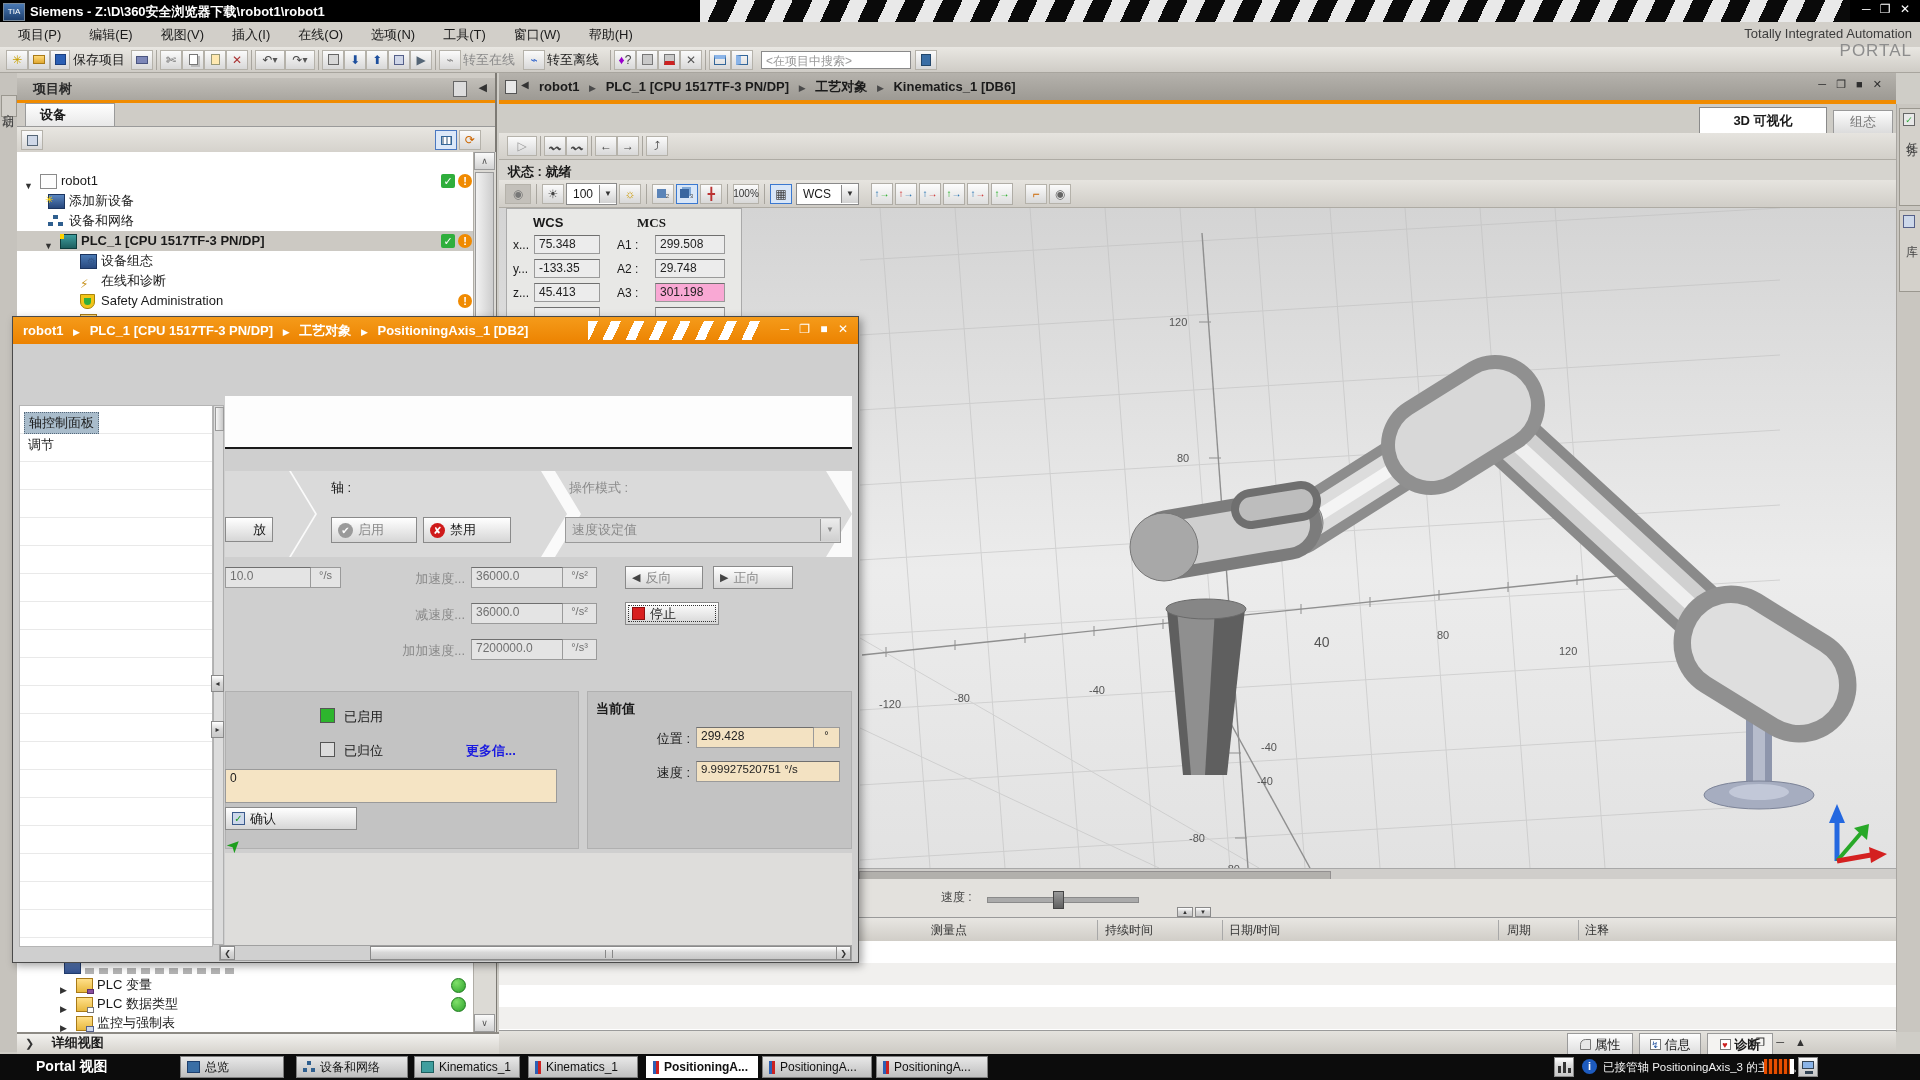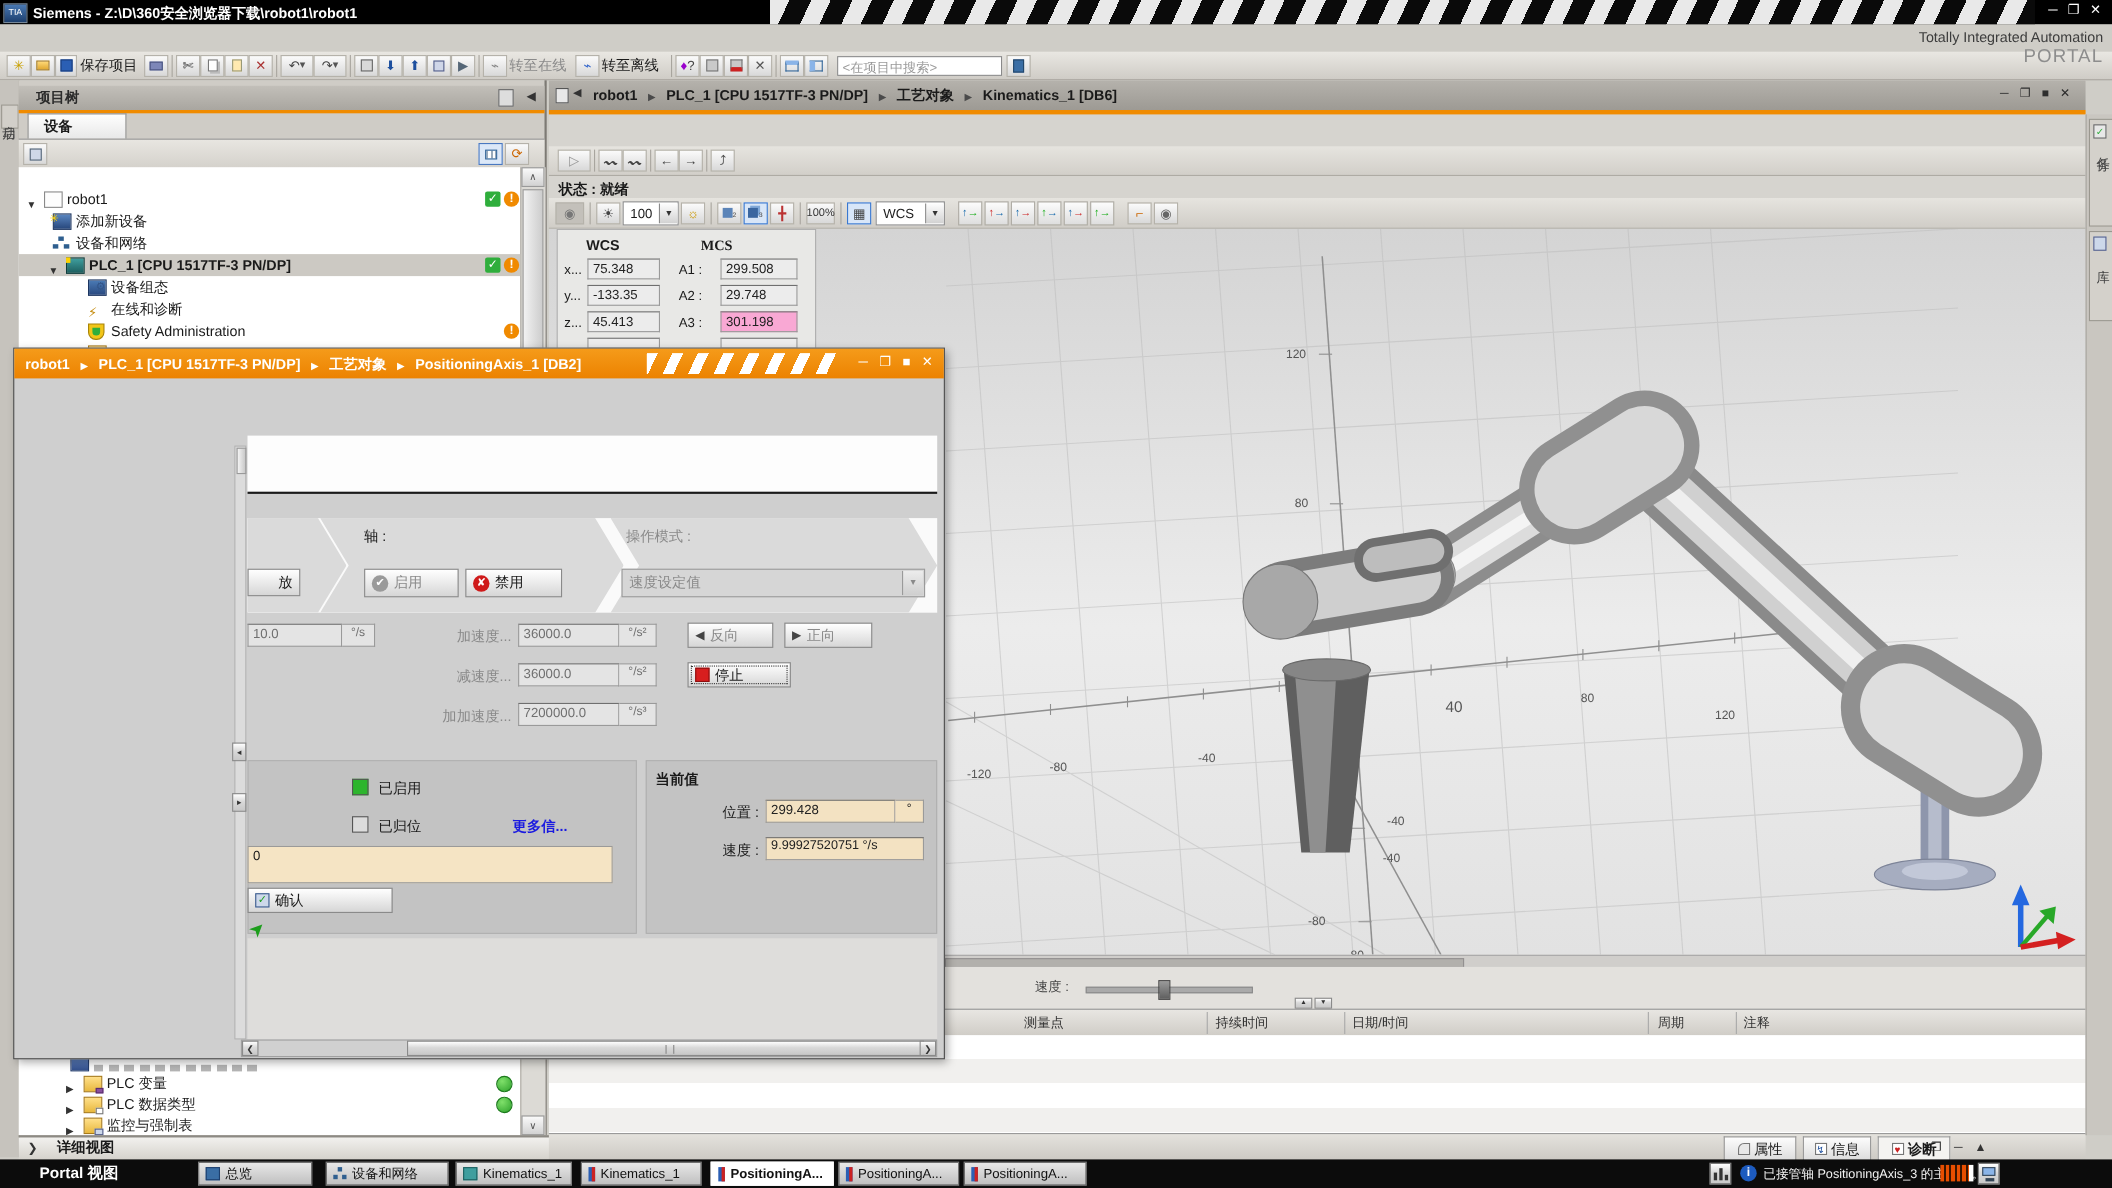--- a/index.html
+++ b/index.html
@@ -54,20 +54,33 @@
   <div class="abs" style="left:3px;top:3px;width:20px;height:16px;background:linear-gradient(#4a7ab5,#1d3f6e);border:1px solid #789;color:#fff;font-size:8px;line-height:16px;text-align:center;">TIA</div>
   <div class="abs nw" style="left:30px;top:3px;color:#fff;font-size:13px;font-weight:bold;">Siemens  -  Z:\D\360安全浏览器下载\robot1\robot1</div>
   <div class="abs" style="left:700px;top:0;width:1150px;height:22px;background:repeating-linear-gradient(115deg,#e9e9e9 0 16px,#0a0a0a 16px 34px);"></div>
   <div class="abs nw" style="left:1862px;top:2px;color:#fff;font-size:12px;">
     <span>─</span>
     <span style="margin-left:6px;">❐</span>
     <span style="margin-left:6px;">✕</span>
   </div>
 </div>
 
+<div class="abs" style="left:0;top:22px;width:1920px;height:25px;background:#d2cfc9;border-bottom:1px solid #b9b6af;">
+  <div style="display:flex;gap:28px;padding:4px 0 0 18px;">
+    <span>项目(P)</span>
+    <span>编辑(E)</span>
+    <span>视图(V)</span>
+    <span>插入(I)</span>
+    <span>在线(O)</span>
+    <span>选项(N)</span>
+    <span>工具(T)</span>
+    <span>窗口(W)</span>
+    <span>帮助(H)</span>
+  </div>
+</div>
 <div class="abs" style="right:8px;top:26px;text-align:right;z-index:5;">
   <div style="font-size:13px;color:#3c3c3c;">Totally Integrated Automation</div>
   <div style="font-size:17px;color:#8d8d8d;letter-spacing:1px;">PORTAL</div>
 </div>
 
 <div class="abs" style="left:0;top:47px;width:1920px;height:26px;background:linear-gradient(#e9e7e2,#cfccc6);border-bottom:1px solid #a8a59e;display:flex;align-items:center;padding-left:6px;box-sizing:border-box;">
   <div class="tbtn">
         <span style="color:#c8a000;">✳</span>
       </div>
   <div class="tbtn">
@@ -267,20 +280,28 @@
     </div>
     <div class="abs nw" style="right:14px;top:5px;color:#2e2e2e;font-size:11px;">
       <span>─</span>
       <span style="margin-left:7px;">❐</span>
       <span style="margin-left:7px;">■</span>
       <span style="margin-left:7px;">✕</span>
     </div>
   </div>
   <div class="abs" style="left:0;top:27px;width:1397px;height:4px;background:#f08b00;"></div>
 
+  <div class="abs" style="left:0;top:31px;width:1397px;height:29px;background:#ceccc6;border-bottom:1px solid #9a978f;">
+    <div class="tabx abs" style="left:1200px;top:3px;width:128px;height:26px;background:#fff;border-color:#8a8a8a;">
+      <span class="b">3D 可视化</span>
+    </div>
+    <div class="tabx abs" style="left:1334px;top:6px;width:60px;height:23px;color:#777;">
+      <span>组态</span>
+    </div>
+  </div>
 
   <div class="abs" style="left:0;top:60px;width:1397px;height:27px;background:linear-gradient(#e6e4df,#d2cfc9);border-bottom:1px solid #aeaba4;display:flex;align-items:center;padding-left:8px;box-sizing:border-box;">
     <div class="tbtn" style="width:30px;color:#999;">▷</div>
     <div class="tsep"></div>
     <div class="tbtn">〰</div>
     <div class="tbtn">〰</div>
     <div class="tsep"></div>
     <div class="tbtn">←</div>
     <div class="tbtn">→</div>
     <div class="tsep"></div>
@@ -539,20 +560,29 @@
     </div>
     <div class="abs" style="left:575px;top:4px;width:175px;height:19px;background:repeating-linear-gradient(115deg,#ffffff 0 9px,rgba(255,255,255,0) 9px 21px);"></div>
     <div class="abs nw" style="right:10px;top:5px;color:#fff;font-size:12px;">
       <span>─</span>
       <span style="margin-left:7px;">❐</span>
       <span style="margin-left:7px;">■</span>
       <span style="margin-left:7px;">✕</span>
     </div>
   </div>
 
+  <div class="abs" style="left:6px;top:88px;width:192px;height:540px;background:#fff;border:1px solid #b5b5b5;
+       background-image:repeating-linear-gradient(180deg,transparent 0 27px,#e9e9e9 27px 28px);">
+    <div class="abs nw" style="left:4px;top:6px;padding:1px 4px;background:#a9bccb;border:1px dotted #55687a;">
+      <span>轴控制面板</span>
+    </div>
+    <div class="abs nw" style="left:8px;top:30px;">
+      <span>调节</span>
+    </div>
+  </div>
 
   <div class="abs" style="left:200px;top:88px;width:11px;height:540px;background:#dcdcdc;border:1px solid #b0b0b0;box-sizing:border-box;">
     <div class="abs" style="left:1px;top:1px;width:7px;height:22px;background:linear-gradient(90deg,#f5f5f5,#c8c8c8);border:1px solid #9a9a9a;"></div>
   </div>
   <div class="abs btn3d" style="left:198px;top:358px;width:13px;height:17px;font-size:8px;text-align:center;line-height:16px;color:#333;">◂</div>
   <div class="abs btn3d" style="left:198px;top:404px;width:13px;height:17px;font-size:8px;text-align:center;line-height:16px;color:#333;">▸</div>
 
   <div class="abs" style="left:212px;top:79px;width:627px;height:51px;background:#fdfdfd;border-bottom:2px solid #1a1a1a;"></div>
 
   <div class="abs" style="left:212px;top:154px;width:627px;height:86px;background:#fafafa;">

